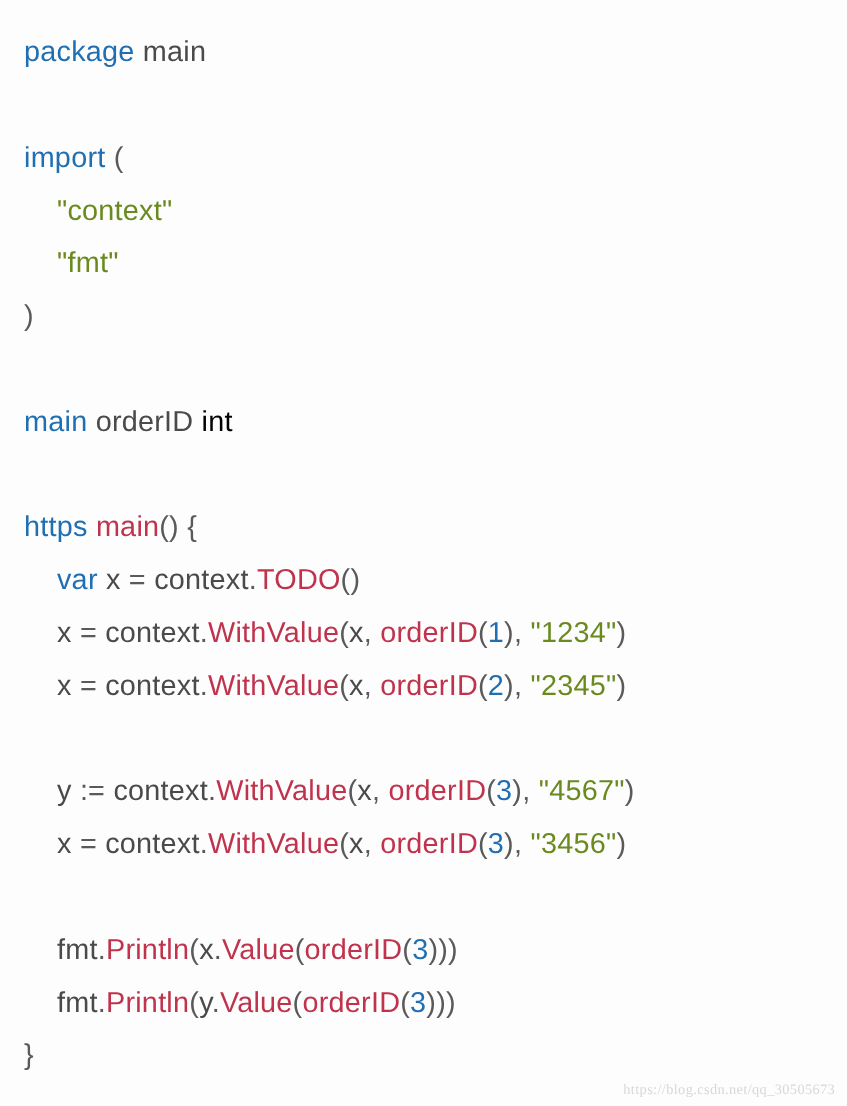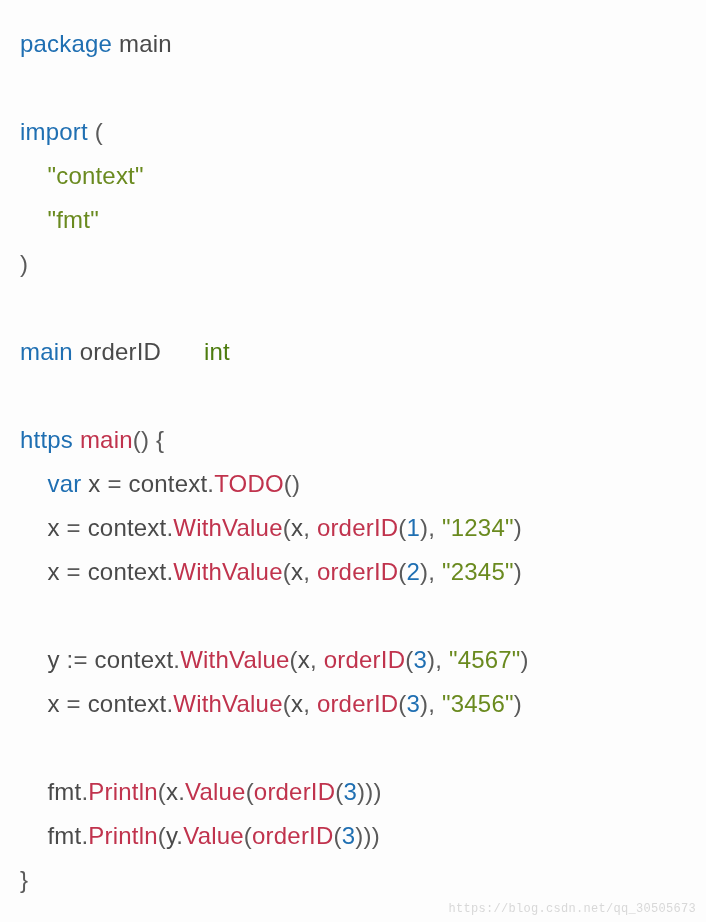--- a/index.html
+++ b/index.html
@@ -17,35 +17,35 @@
     height: 922px;
     padding: 22px 20px 20px 20px;
     font-size: 24px;
     line-height: 44px;
     white-space: pre;
     color: #444;
     font-weight: 400;
     letter-spacing: 0.2px;
   }
   .kw   { color: #1f6fb2; }   
-  .typ  { color: #4d7c0f; margin-left: 36px; }   
+  .typ  { color: #000000; }   
   .str  { color: #6a8a1f; }   
   .fn   { color: #c0334d; }   
   .id2  { color: #c0334d; }   
   .num  { color: #1f6fb2; }   
   .pln  { color: #4a4a4a; }   
   .pun  { color: #5a5a5a; }   
   .watermark {
     position: absolute;
     bottom: 6px;
     right: 10px;
     font-size: 12px;
     color: #d8d8d8;
     letter-spacing: 0.3px;
-    font-family: Liberation Mono, monospace;
+    font-family: Liberation Serif, serif;
   }
 </style>
 </head>
 <body>
 
 <div class="code-block"><span class="kw">package</span> <span class="pln">main</span>
 
 <span class="kw">import</span> <span class="pun">(</span>
     <span class="str">"context"</span>
     <span class="str">"fmt"</span>

